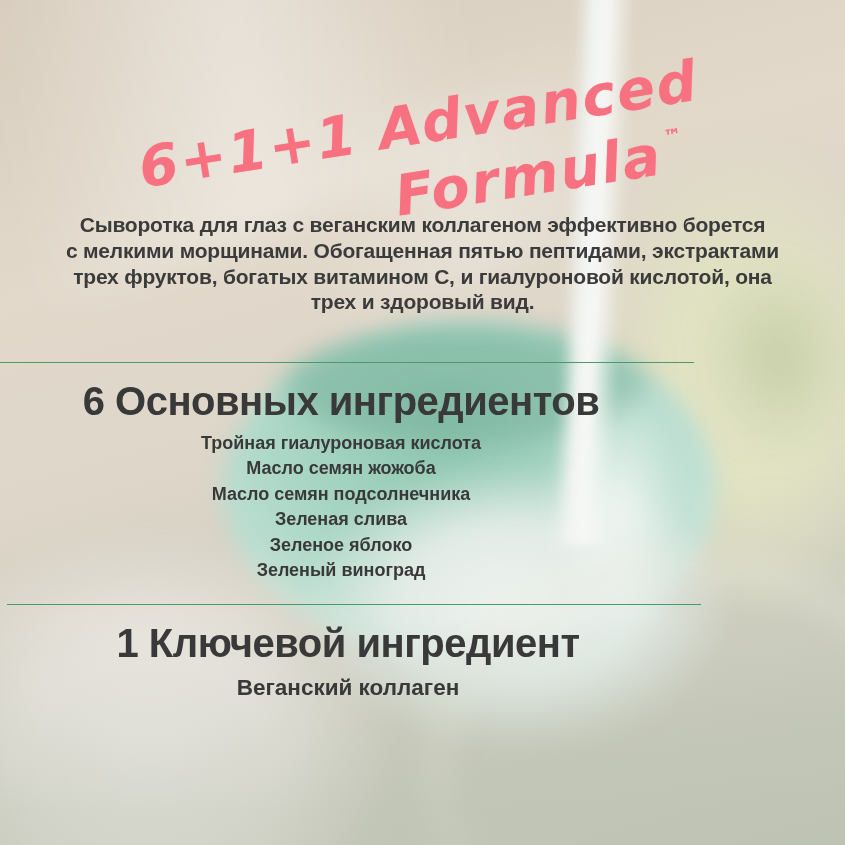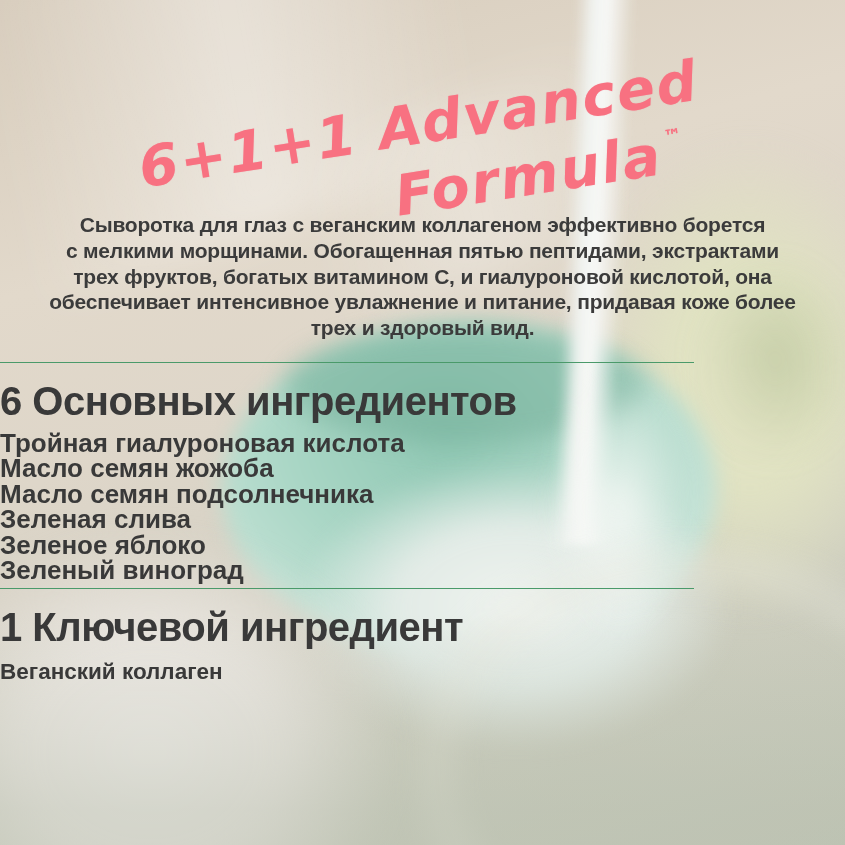--- a/index.html
+++ b/index.html
@@ -98,27 +98,27 @@
   .script .tm { font-size: 18px; letter-spacing: 0; position: relative; top: -30px; margin-left: 5px; }
 
   
   .intro {
     position: absolute; left: 16px; top: 212px; width: 813px;
     text-align: center; color: var(--text-dark, #3b3b3b);
     font-size: 21px; font-weight: 700; line-height: 25.8px; letter-spacing: -0.2px;
   }
 
   
-  .sec { position: absolute; left: 0; width: 682px; color: #393939; }
+  .sec { position: absolute; left: 0; width: 682px; text-align: center; color: #393939; }
   .sec-0 { top: 362px; }
-  .sec-1 { top: 588px; }
+  .sec-1 { top: 604px; padding-left: 7px; }
   .sec-2 { top: 710px; }
   .sep { width: 694px; margin: 0 auto; height: 0; border-top: 1.5px solid var(--separator-green, #4a9a6a); }
   .sec h2 { margin: 15px 0 0 0; font-size: 40px; font-weight: 700; line-height: 46px; letter-spacing: -0.5px; }
-  .items { margin-top: 7px; font-size: 26px; font-weight: 700; line-height: 25.4px; }
+  .items { margin-top: 7px; font-size: 18px; font-weight: 700; line-height: 25.4px; }
   .sec-1 .items, .sec-2 .items { margin-top: 9px; font-size: 22.5px; line-height: 26px; }
 </style>
 </head>
 <body>
 
 <div class="canvas">
 
   <div class="bg">
     <div class="streak-a"></div>
     <div class="streak-b"></div>
@@ -136,21 +136,20 @@
 
   <div class="script">
     <div class="l1">6+1+1 Advanced</div>
     <div class="l2"><span>Formula</span><span class="tm">™</span></div>
   </div>
 
   <div class="intro">
       <div>Сыворотка для глаз с веганским коллагеном эффективно борется</div>
       <div>с мелкими морщинами. Обогащенная пятью пептидами, экстрактами</div>
       <div>трех фруктов, богатых витамином С, и гиалуроновой кислотой, она</div>
-      <div>обеспечивает интенсивное увлажнение и питание, придавая коже более</div>
       <div>трех и здоровый вид.</div>
     </div>
 
   <section class="sec sec-0">
     <div class="sep"></div>
     <h2>6 Основных ингредиентов</h2>
     <div class="items">
         <div>Тройная гиалуроновая кислота</div>
         <div>Масло семян жожоба</div>
         <div>Масло семян подсолнечника</div>

